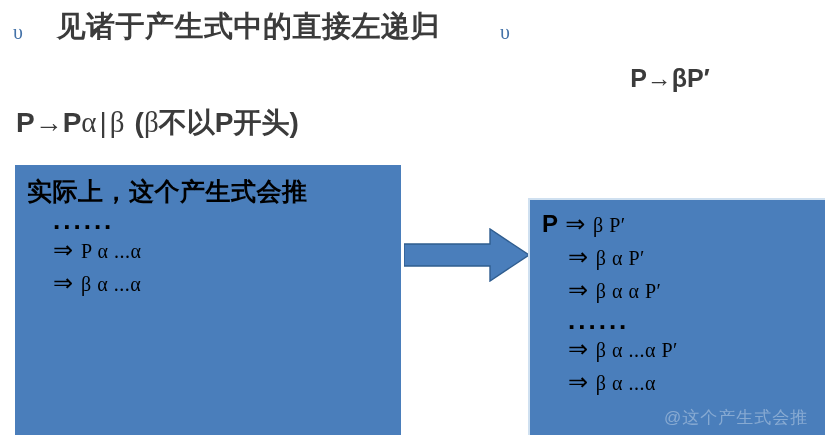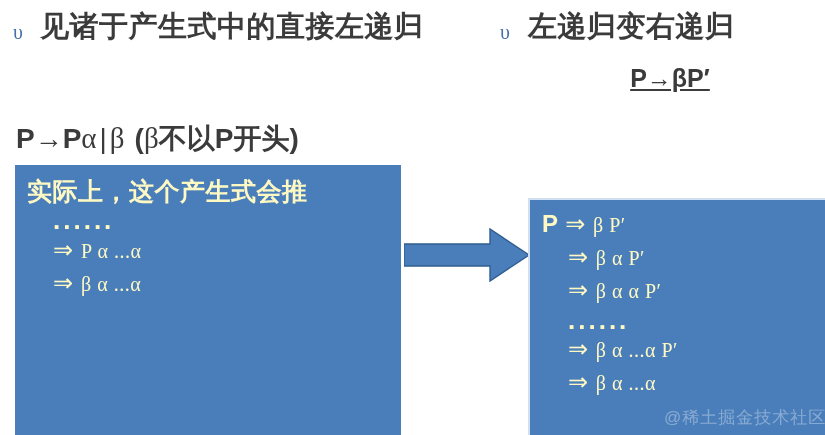--- a/index.html
+++ b/index.html
@@ -35,26 +35,27 @@
   .left-heading {
     position: absolute;
     left: 40px;
     top: 6px;
     width: 400px;
     font-size: 29px;
     font-weight: bold;
     line-height: 1.42;
     color: #3b3b3b;
     letter-spacing: 0.5px;
+    text-align: right;
   }
 
   .left-formula {
     position: absolute;
     left: 16px;
-    top: 120px;
+    top: 104px;
     font-size: 28px;
     font-weight: bold;
     color: #3b3b3b;
     white-space: nowrap;
   }
   .left-formula .greek {
     font-family: "Liberation Serif", "DejaVu Serif", serif;
     font-weight: normal;
     font-size: 29px;
   }
@@ -80,21 +81,21 @@
   .right-formula {
     position: absolute;
     font-size: 25px;
     font-weight: bold;
     color: #3b3b3b;
     white-space: nowrap;
     text-align: center;
     width: 290px;
     left: 525px;
   }
-  .right-formula.f1 { top: 64px; text-decoration: underline; }
+  .right-formula.f1 { top: 64px; }
   .right-formula.f2 { top: 112px; }
 
   
   .blue-box {
     position: absolute;
     background: #4a7ebb;
     box-sizing: border-box;
   }
   .box-left {
     left: 15px;
@@ -107,21 +108,21 @@
     left: 528px;
     top: 198px;
     width: 300px;
     height: 239px;
     padding: 8px 0 0 12px;
     border-top: 2px solid #cfe0f0;
     border-left: 2px solid #cfe0f0;
   }
 
   .box-text {
-    color: #fef9c3;
+    color: #000000;
     font-size: 25px;
     font-weight: bold;
     line-height: 1.28;
     letter-spacing: 0.5px;
   }
   .box-right .box-text { font-size: 24px; line-height: 1.33; }
 
   .deriv-line {
     white-space: nowrap;
     font-weight: bold;
@@ -200,21 +201,20 @@
   </div>
 
   <div class="arrow-shape">
     <svg width="126" height="54" viewBox="0 0 126 54" xmlns="http://www.w3.org/2000/svg">
       <polygon points="0,16 86,16 86,1 125,27 86,53 86,38 0,38" fill="#4a7ebb" stroke="#2f5d8f" stroke-width="1.4"></polygon>
     </svg>
   </div>
 
   <span class="bullet-glyph" style="left:500px; top:22px;">υ</span>
 
-  <div class="right-heading">左递归变右递归</div>
 
   <div class="right-formula f1">P→βP′</div>
 
   <div class="blue-box box-right">
     <div class="box-text">
       <div class="deriv-line">
         <span>P</span>
         <span class="arrow">⇒</span>
         <span class="greek">β P′</span>
       </div>
@@ -235,16 +235,16 @@
         <span class="arrow">⇒</span>
         <span class="greek">β α ...α P′</span>
       </div>
 
       <div class="deriv-line indent">
         <span class="arrow">⇒</span>
         <span class="greek">β α ...α</span>
       </div>
     </div>
 
-    <div class="watermark" style="left:134px; top:206px;">@稀土掘金技术社区</div>
+    <div class="watermark" style="left:134px; top:206px;">@这个产生式会推</div>
   </div>
 
 </div>
 
 </body></html>

